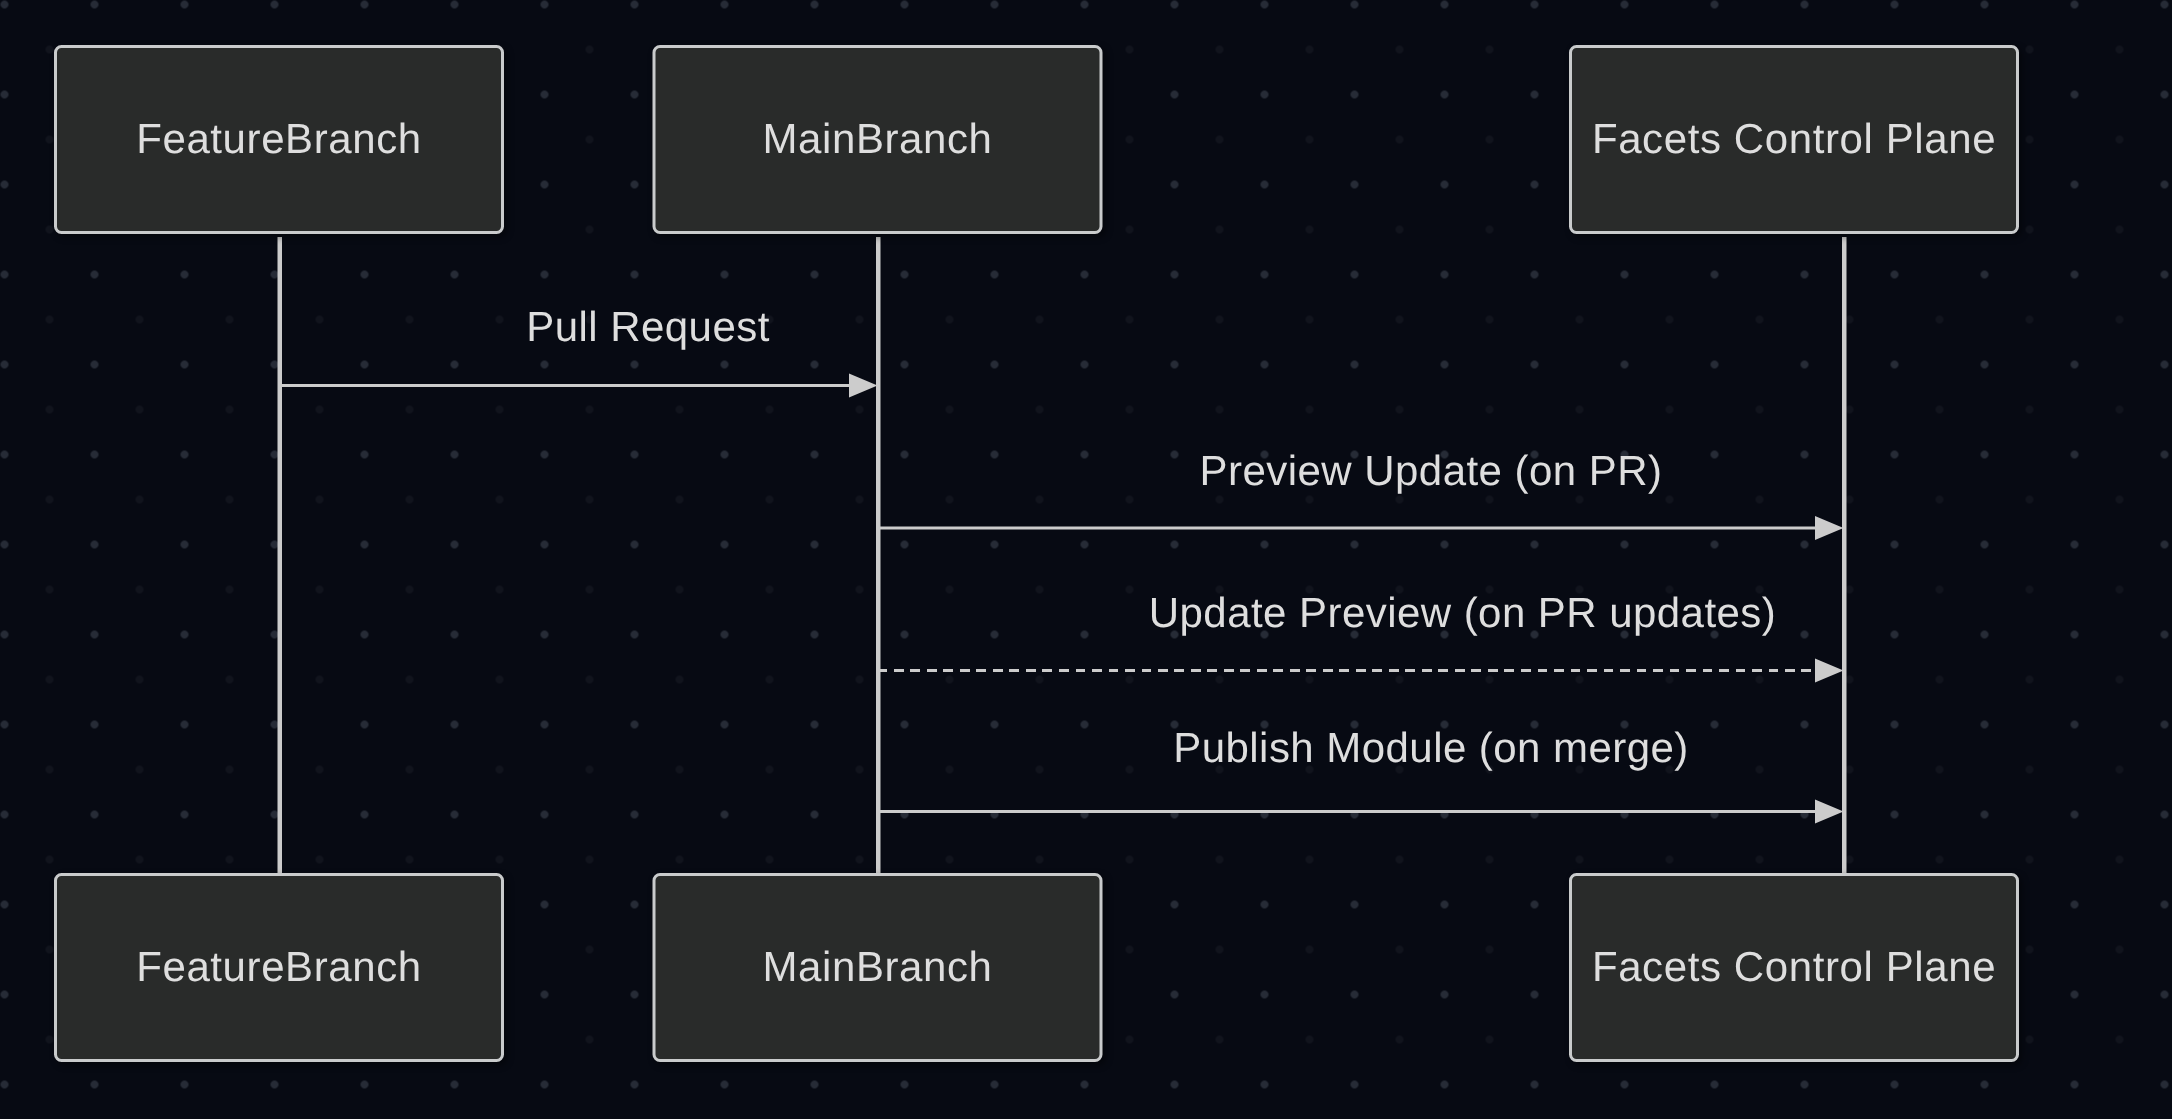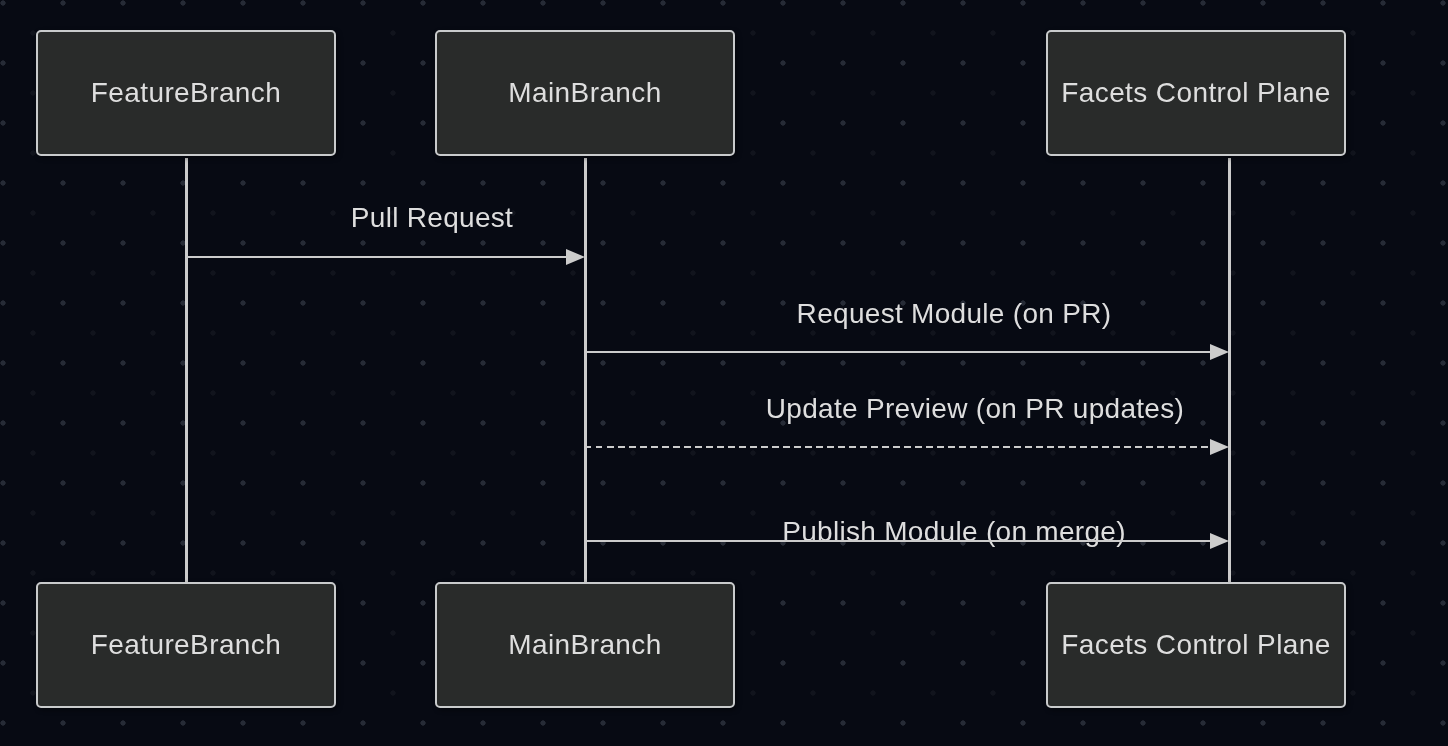--- a/index.html
+++ b/index.html
@@ -99,21 +99,21 @@
     border-bottom: 8.5px solid transparent;
   }
 
   
   .msg1-label { left: 385px;  top: 202px; }
   .msg1-arrow { left: 186px;  top: 248.5px; width: 399px; }
   .msg2-label { left: 907px;  top: 298px; }
   .msg2-arrow { left: 585px;  top: 343.5px; width: 644px; }
   .msg3-label { left: 928px;  top: 393px; }
   .msg3-arrow { left: 585px;  top: 438.5px; width: 644px; }
-  .msg4-label { left: 907px;  top: 516px; }
+  .msg4-label { left: 907px;  top: 483px; }
   .msg4-arrow { left: 585px;  top: 532.5px; width: 644px; }
 </style>
 </head>
 <body>
 
 <div class="canvas">
 
   <div class="lifeline lifeline-feature"></div>
   <div class="lifeline lifeline-main"></div>
   <div class="lifeline lifeline-facets"></div>
@@ -127,21 +127,21 @@
   <div class="actor-box row-top col-facets">
     <span>Facets Control Plane</span>
   </div>
 
   <div class="msg-label msg1-label">Pull Request</div>
   <div class="msg-arrow msg1-arrow">
     <div class="shaft"></div>
     <div class="head"></div>
   </div>
 
-  <div class="msg-label msg2-label">Request Module (on PR)</div>
+  <div class="msg-label msg2-label">Preview Update (on PR)</div>
   <div class="msg-arrow msg2-arrow">
     <div class="shaft"></div>
     <div class="head"></div>
   </div>
 
   <div class="msg-label msg3-label">Update Preview (on PR updates)</div>
   <div class="msg-arrow msg3-arrow">
     <div class="shaft dashed"></div>
     <div class="head"></div>
   </div>

